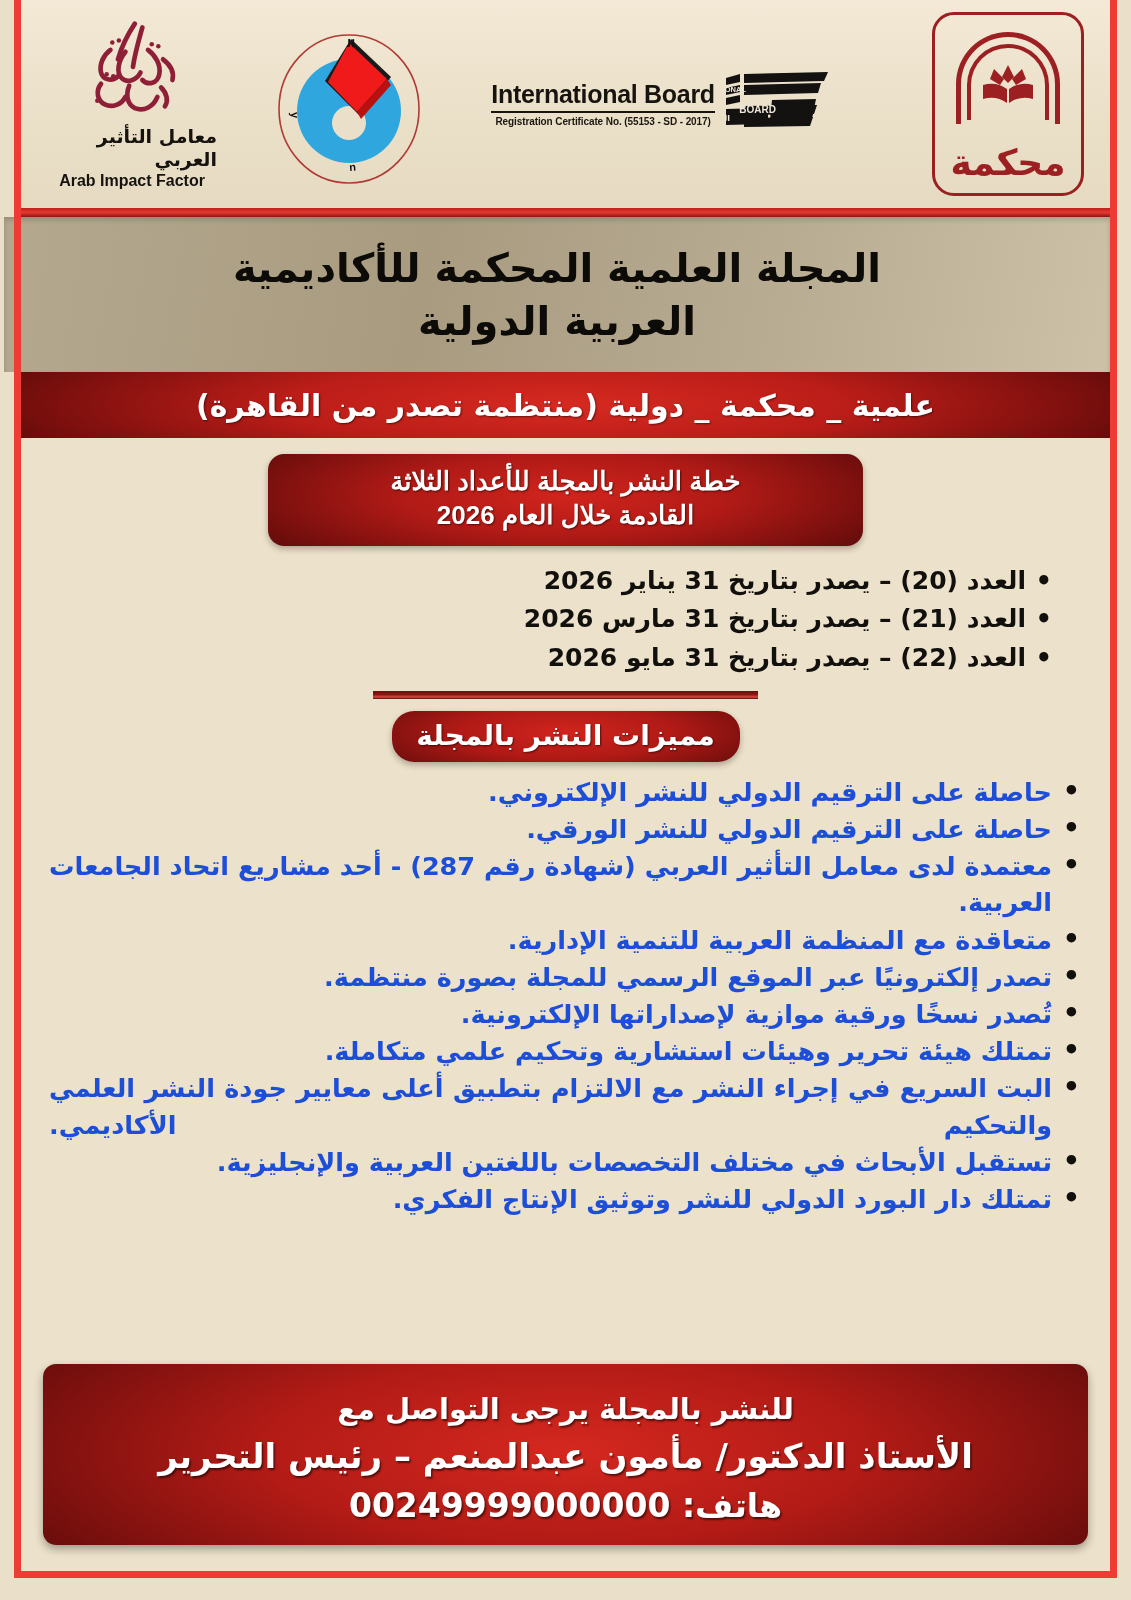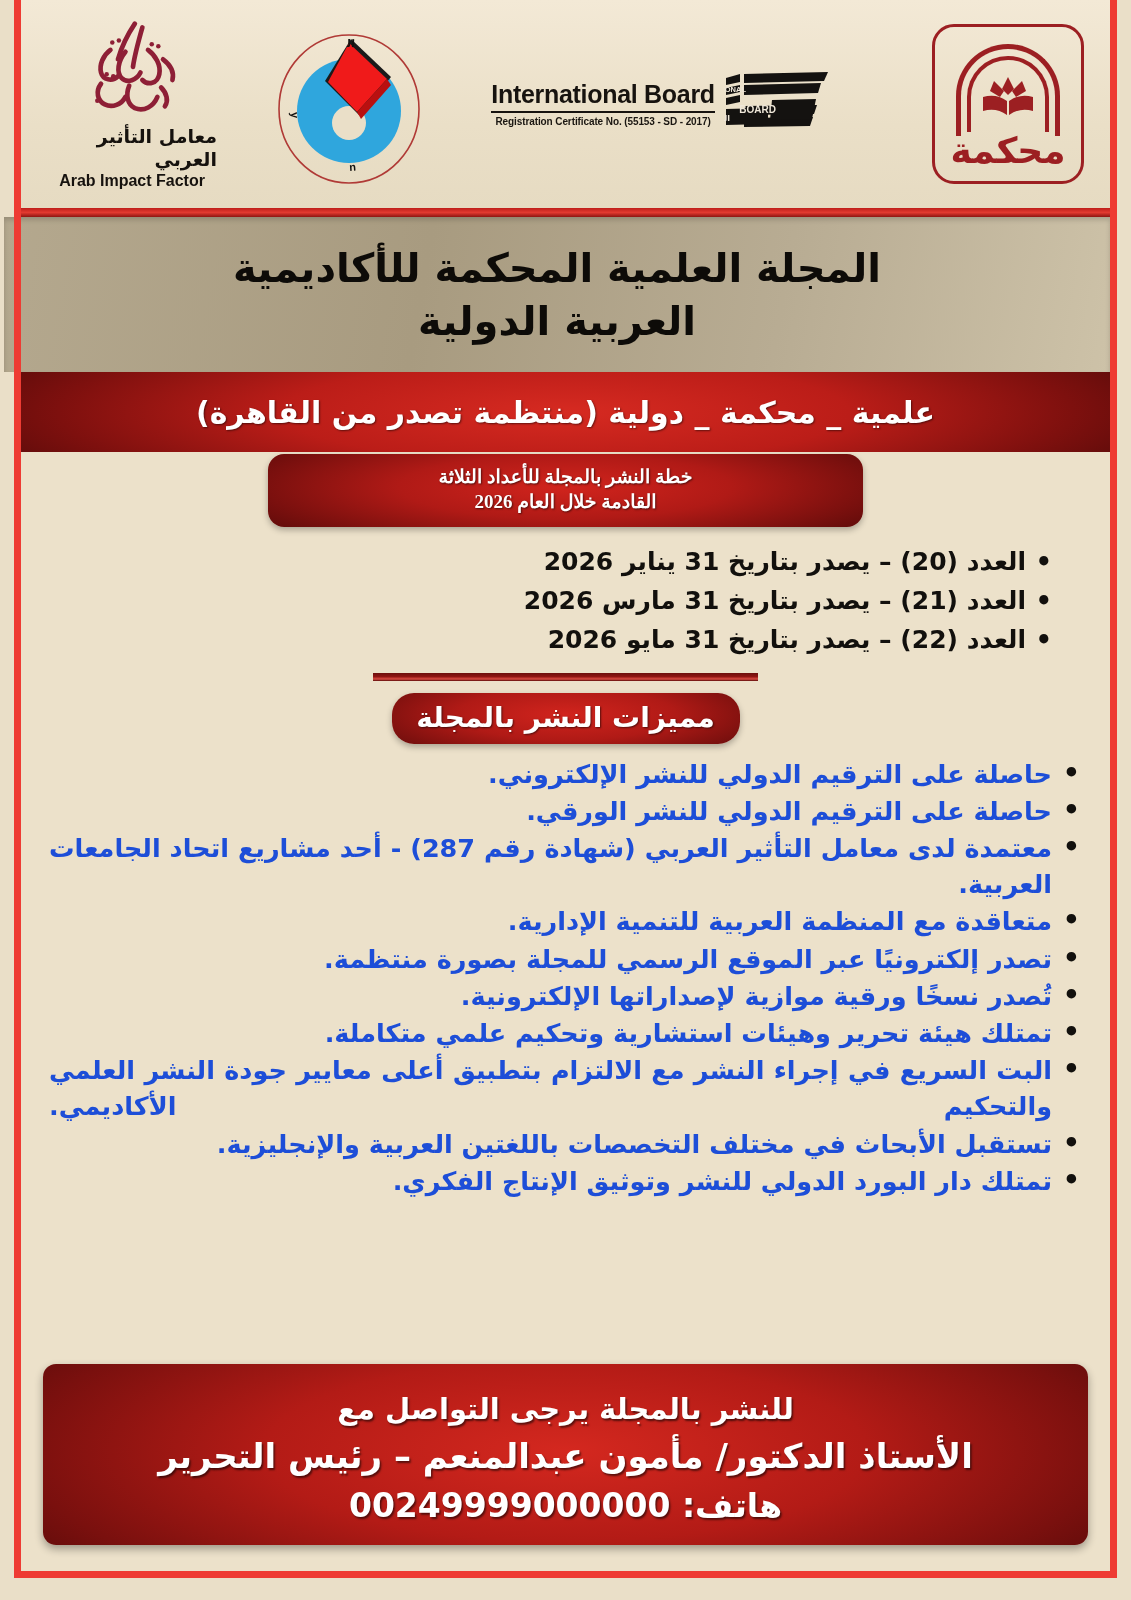--- a/index.html
+++ b/index.html
@@ -42,21 +42,21 @@
     background:linear-gradient(180deg,#f3e9d6 0%, #eadfc7 60%, #e6dbc2 100%);
     display:flex;
     align-items:center;
     justify-content:space-between;
     padding:0 26px;
     z-index:2;
   }
 
   
   .logo-muhakkama {
-    width:152px; height:160px;
+    width:152px; height:184px;
     border:3px solid #9c1f22;
     border-radius:22px;
     position:relative;
     flex:0 0 auto;
   }
   .mk-arc {
     position:absolute;
     left:50%; top:17px;
     transform:translateX(-50%);
     width:104px; height:92px;
@@ -174,21 +174,21 @@
     color:#0d0b08;
     text-align:center;
     line-height:1.22;
     letter-spacing:-0.5px;
   }
 
   
   .sub-band {
     position:absolute;
     left:21px; right:21px; top:372px;
-    height:80px;
+    height:66px;
     background:
       radial-gradient(ellipse 62% 150% at 50% 50%, #d62a21 0%, #bb1d18 42%, #7e100e 75%, #4d0908 100%);
     display:flex; align-items:center; justify-content:center;
     z-index:3;
   }
   .sub-text {
     font-family:"DejaVu Sans", sans-serif;
     font-size:30px; font-weight:bold; color:#ffffff;
     text-align:center;
     text-shadow:1px 1px 2px rgba(0,0,0,.5);
@@ -208,22 +208,22 @@
     width:595px;
     margin:20px auto 0 auto;
     border-radius:16px;
     padding:11px 26px 13px;
     background:
       radial-gradient(ellipse 70% 110% at 50% 45%, #d1241d 0%, #b01a16 40%, #7b100e 72%, #4a0807 100%);
     box-shadow:0 3px 6px rgba(0,0,0,.28);
     text-align:center;
   }
   .plan-pill-line {
-    font-family:Liberation Serif, serif;
-    font-size:19px; font-weight:bold; color:#fff;
+    font-family:Liberation Sans, sans-serif;
+    font-size:26px; font-weight:bold; color:#fff;
     line-height:1.3;
     text-shadow:1px 1px 2px rgba(0,0,0,.55);
     letter-spacing:-0.4px;
   }
 
   
   .issues {
     margin:16px 0 0 0;
     padding:0 30px 0 0;
     list-style:none;

